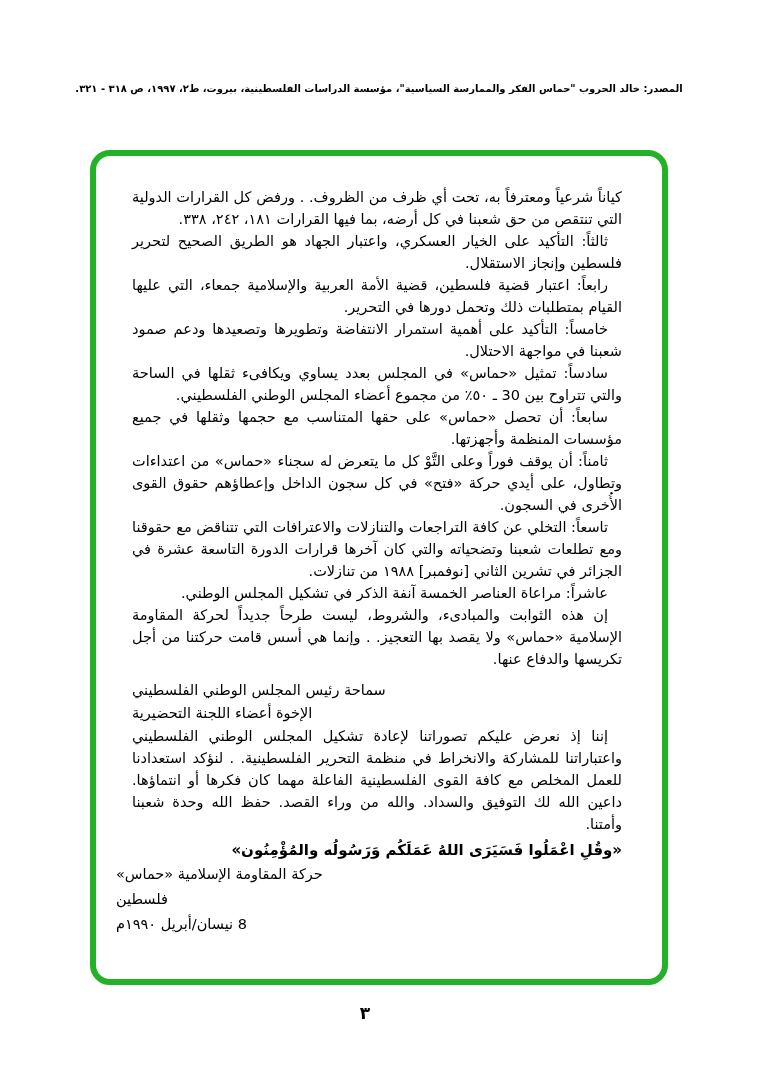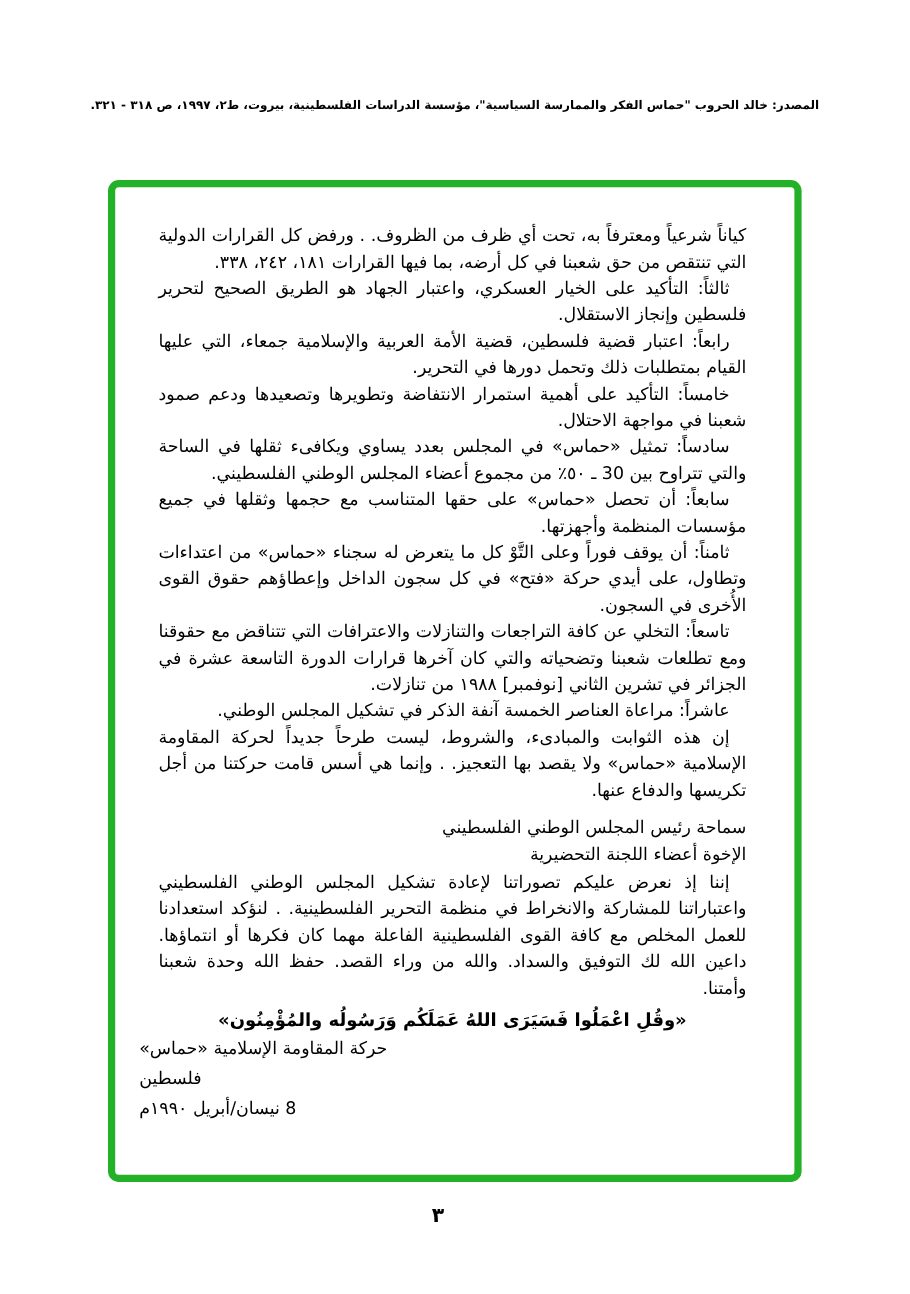--- a/index.html
+++ b/index.html
@@ -14,33 +14,33 @@
   .page { position:absolute; inset:0; direction:rtl; }
 
   .header { position:absolute; top:76px; left:0; right:0; text-align:center; }
   .title  { font-size:15px; font-weight:bold; line-height:20px; }
   .source { font-size:10px; font-weight:bold; margin-top:7px; letter-spacing:0; }
 
   .green-box {
     position:absolute; left:90px; top:150px;
     width:578px; height:835px;
     border:6px solid #22b127;
-    border-radius:9px;
+    border-radius:20px;
     padding:30px 40px 0 36px;
     overflow:hidden;
   }
 
   .body-text { font-size:14.5px; line-height:22px; text-align:justify; }
   .para { text-indent:14px; }
   .para.cont { text-indent:0; }
 
-  .address { margin-top:9px; text-align:right; }
+  .address { margin-top:9px; text-align:left; }
   .address div { line-height:23px; }
 
-  .verse { text-align:center; font-weight:bold; font-size:15px; margin-top:3px; line-height:24px; }
+  .verse { font-weight:bold; font-size:15px; margin-top:3px; line-height:24px; }
 
   .signature { direction:rtl; text-align:left; margin-left:-16px; }
   .signature div { line-height:25px; }
 
   .page-number {
     position:absolute; top:1003px; left:0; right:28px;
     text-align:center; font-size:17px; font-weight:bold;
   }
 </style>
 </head>

